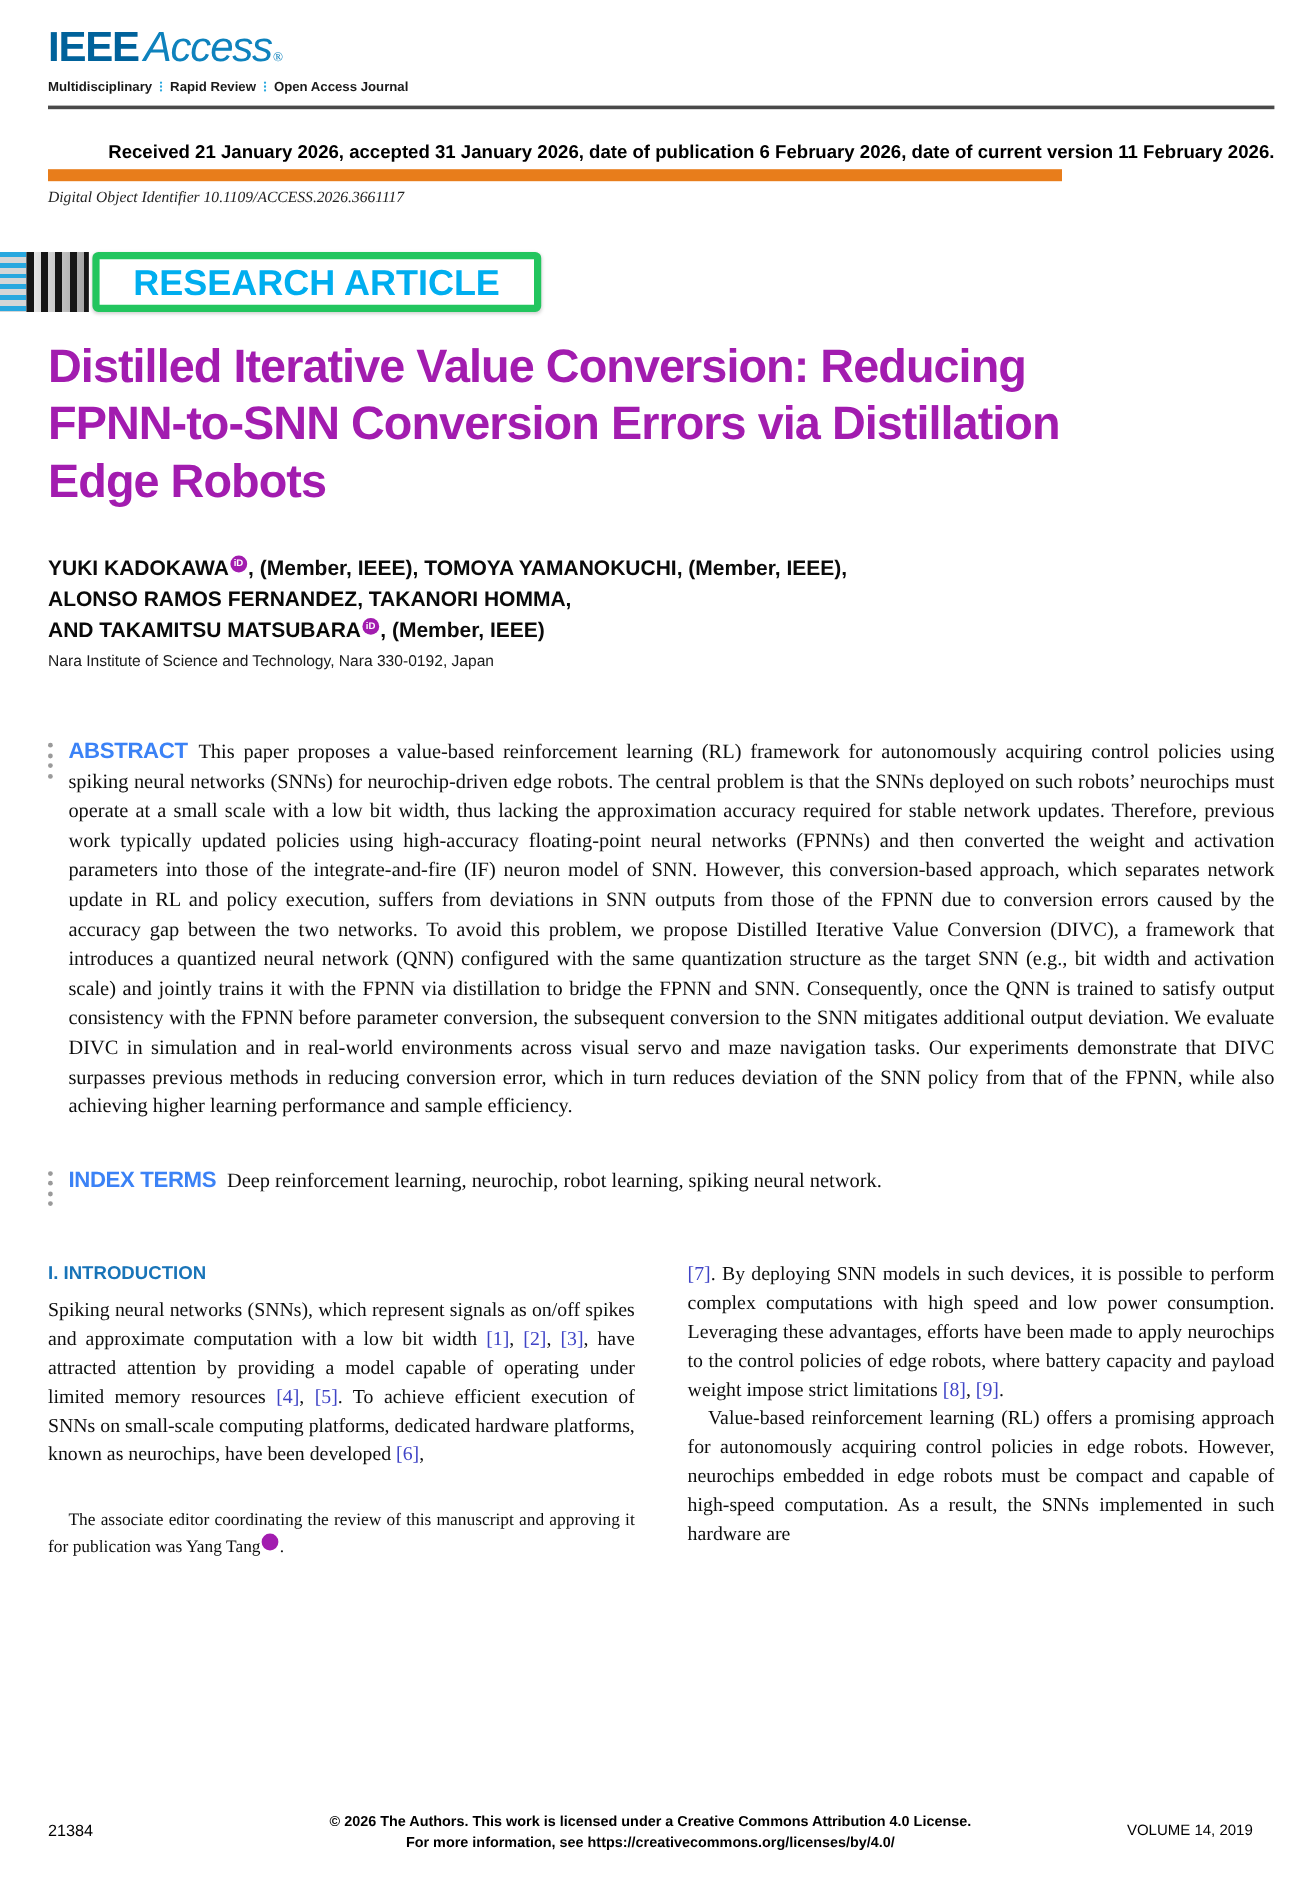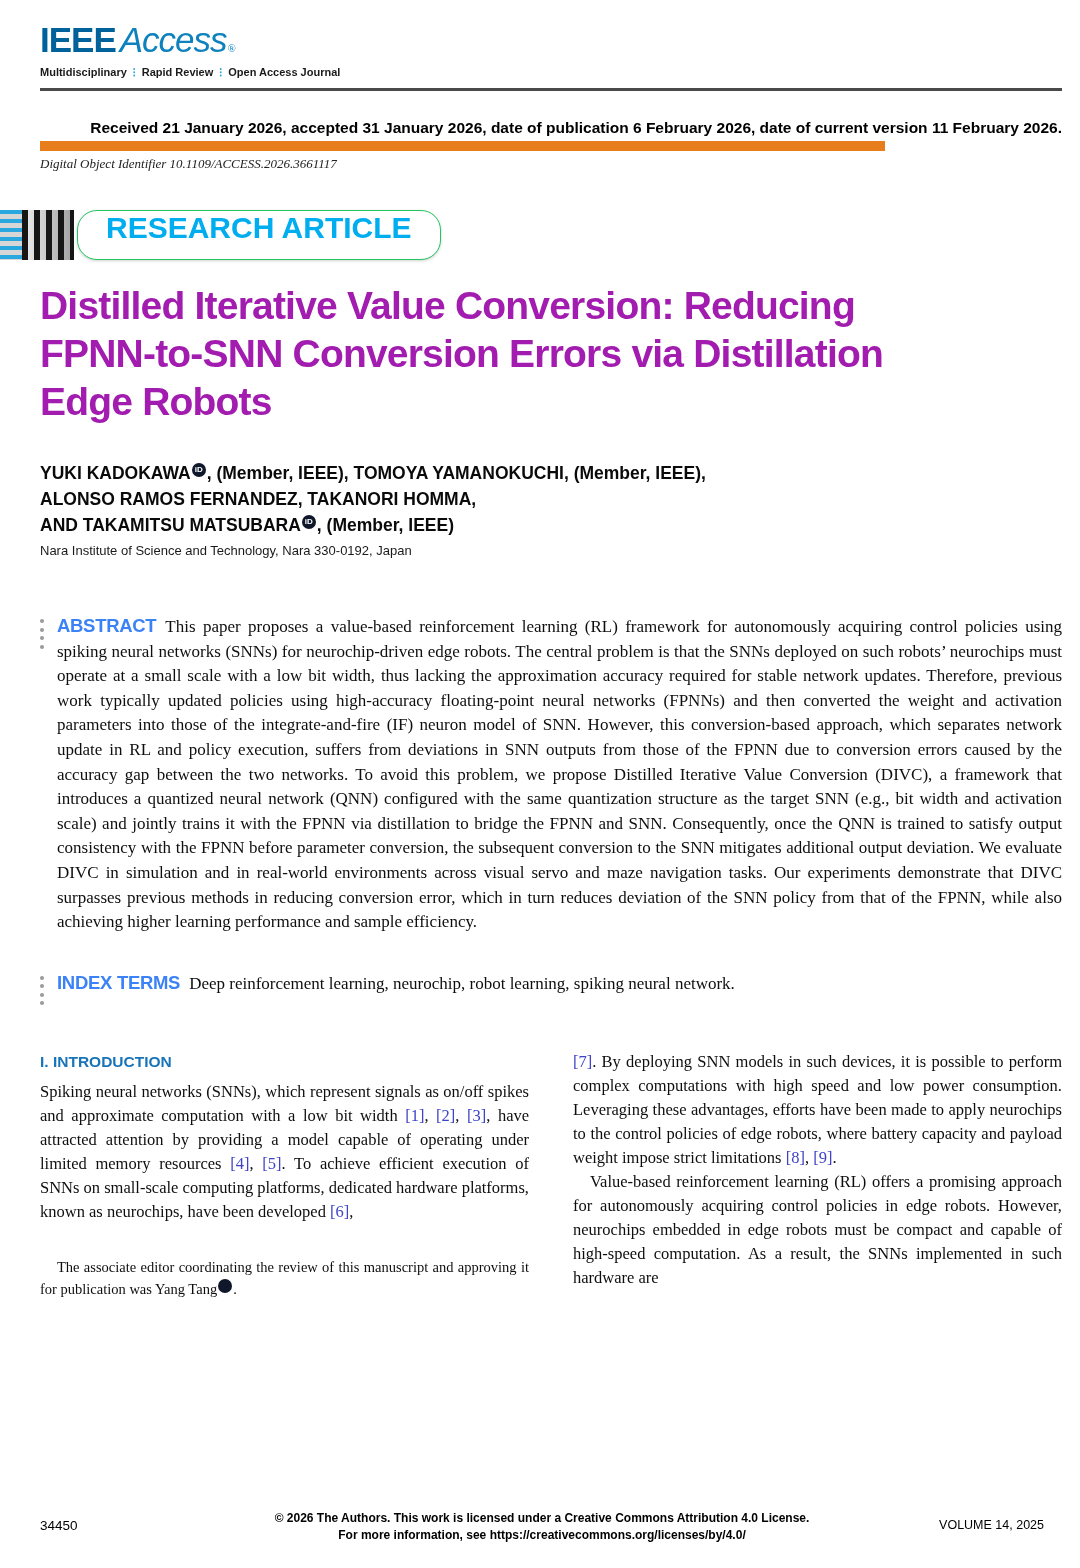--- a/index.html
+++ b/index.html
@@ -50,22 +50,22 @@
     width:22px; height:100%;
     background:repeating-linear-gradient(180deg,#29A8DF 0 4px,#d6d6d6 4px 9px);
   }
   .stripes-v {
     width:52px; height:100%;
     background:
       repeating-linear-gradient(90deg,#161616 0 6px, rgba(0,0,0,0) 6px 12px),
       linear-gradient(90deg,#efefef,#9f9f9f);
   }
   .badge-box {
-    display:flex; align-items:flex-start;
-    border:1px solid #22c55e; border-radius:20px; background:#fff;
+    display:flex; align-items:flex-end;
+    border:6px solid #22c55e; border-radius:5px; background:#fff;
     margin-left:3px; padding:0 28px;
     box-shadow:0 1px 3px rgba(0,0,0,0.18);
   }
   .badge-label {
     font-family:"Liberation Sans", sans-serif;
     font-weight:800; font-size:30px; letter-spacing:0; color:#00AEEF;
   }
 
   
   .title { margin-top:22px; }
@@ -73,21 +73,21 @@
     font-family:"Liberation Sans", sans-serif;
     font-weight:700; font-size:39px; line-height:48px;
     letter-spacing:-0.8px; color:#a21caf;
   }
 
   
   .authors { margin-top:34px; font-family:"Liberation Sans", sans-serif; }
   .author-line { font-weight:700; font-size:17.5px; line-height:26px; color:#0a0a0a; }
   .orcid {
     display:inline-block; width:14px; height:14px; border-radius:50%;
-    background:#0f172a; color:#fff; text-align:center;
+    background:#a21caf; color:#fff; text-align:center;
     font:700 8px/14px "Liberation Sans", sans-serif;
     vertical-align:super; margin:0 1px;
   }
   .affiliation { margin-top:5px; font-size:13px; color:#1a1a1a; }
   .corresponding { margin-top:16px; font-size:13.5px; color:#1a1a1a; }
 
   
   .dotted-block { position:relative; padding-left:17px; }
   .dot-col { position:absolute; left:0; top:5px; }
   .dot { width:4px; height:4px; border-radius:50%; background:#9a9a9a; margin-bottom:4.5px; }
@@ -205,21 +205,21 @@
         <span>The associate editor coordinating the review of this manuscript and approving it for publication was Yang Tang</span><span class="orcid">iD</span><span>.</span>
       </div>
     </div>
     <div class="col">
       <div><span class="cite">[7]</span><span>. By deploying SNN models in such devices, it is possible to perform complex computations with high speed and low power consumption. Leveraging these advantages, efforts have been made to apply neurochips to the control policies of edge robots, where battery capacity and payload weight impose strict limitations </span><span class="cite">[8]</span><span>, </span><span class="cite">[9]</span><span>.</span></div>
       <div class="para-indent"><span>Value-based reinforcement learning (RL) offers a promising approach for autonomously acquiring control policies in edge robots. However, neurochips embedded in edge robots must be compact and capable of high-speed computation. As a result, the SNNs implemented in such hardware are</span></div>
     </div>
   </div>
 
   <div class="footer">
-    <div class="page-num">34450</div>
+    <div class="page-num">21384</div>
     <div class="footer-center">
       <div>© 2026 The Authors. This work is licensed under a Creative Commons Attribution 4.0 License.</div>
       <div>For more information, see https://creativecommons.org/licenses/by/4.0/</div>
     </div>
-    <div class="volume">VOLUME 14, 2025</div>
+    <div class="volume">VOLUME 14, 2019</div>
   </div>
 
 </div>
 
 </body></html>

